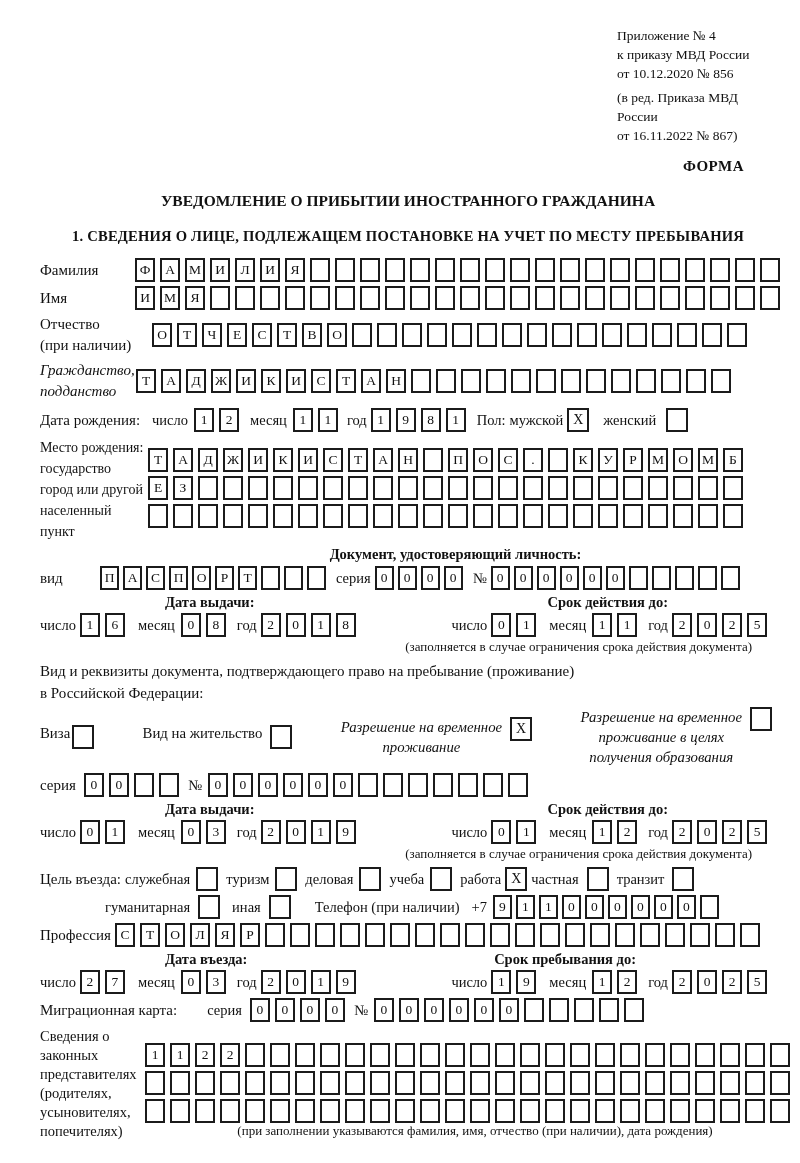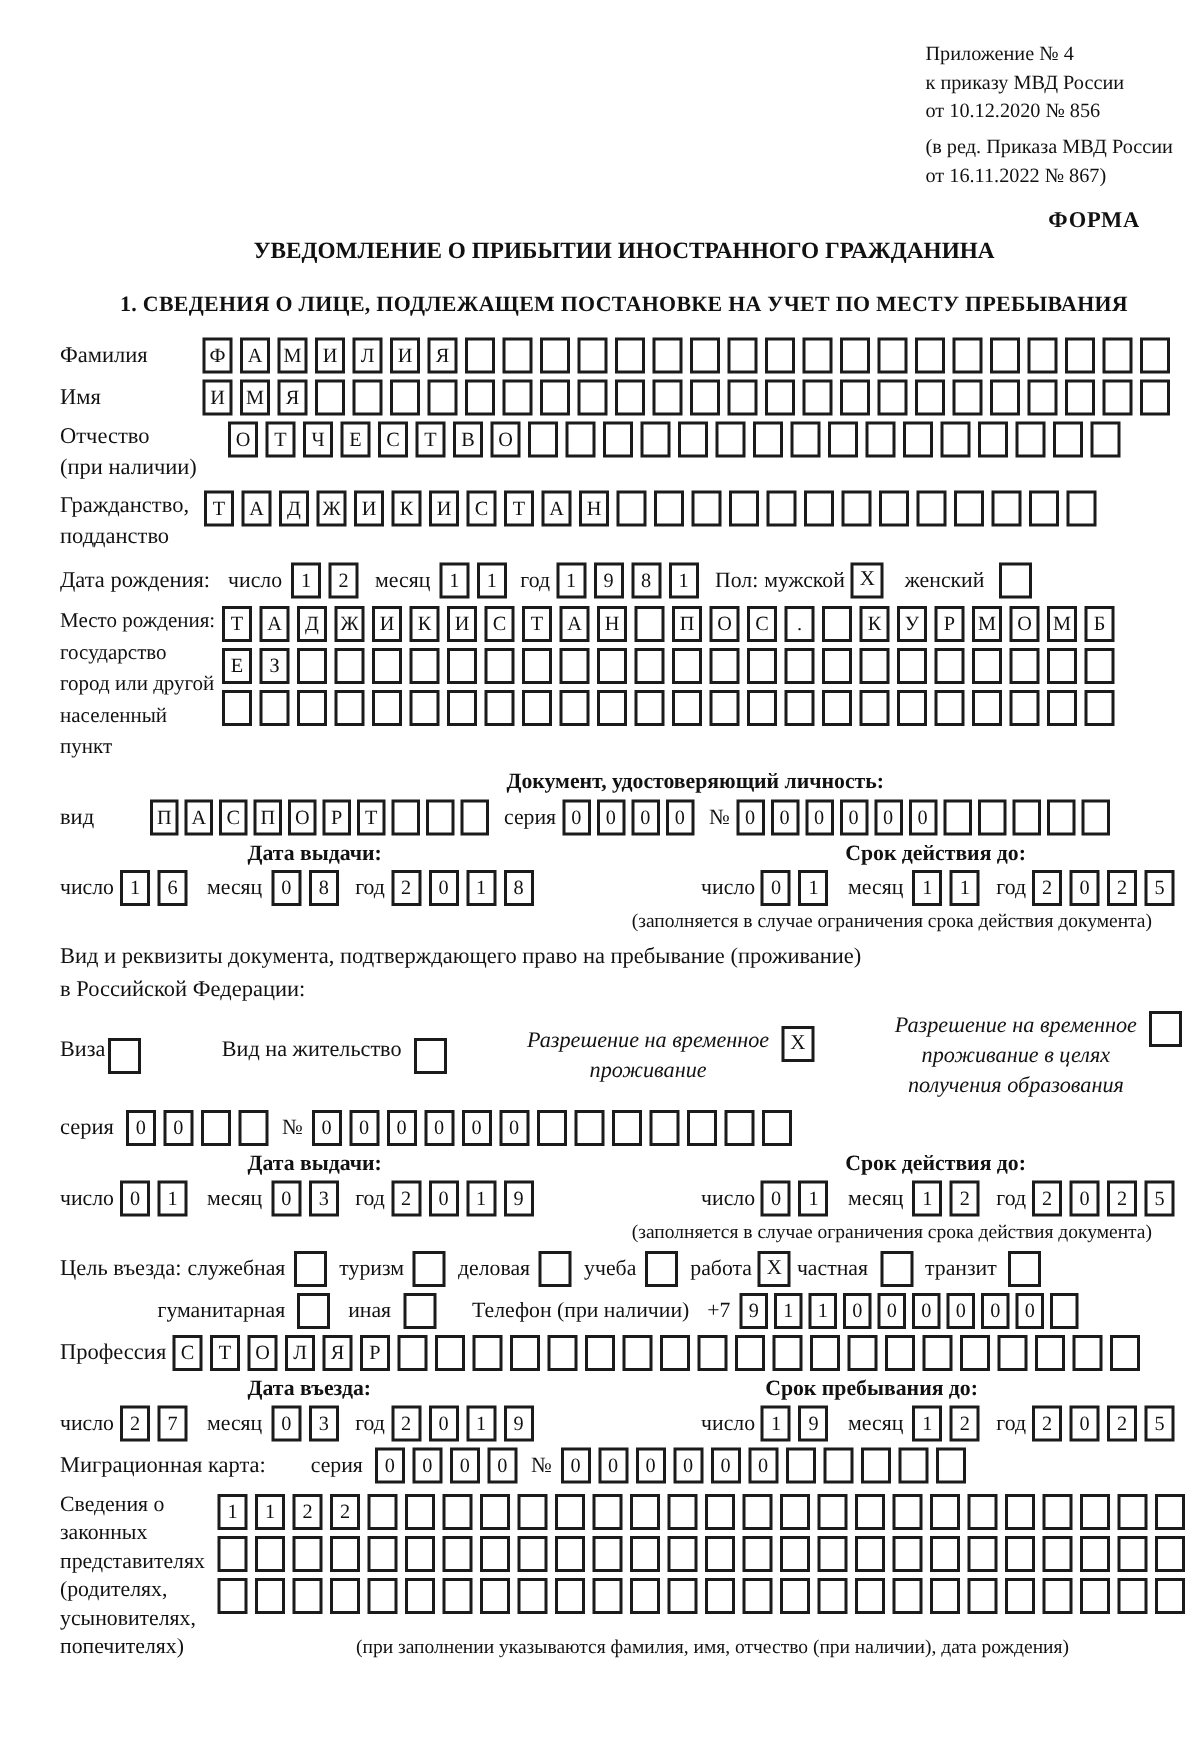--- a/index.html
+++ b/index.html
@@ -1,39 +1,39 @@
 <!DOCTYPE html>
 <html><head>
 <meta charset="utf-8">
 <style>
   html,body{margin:0;padding:0;}
   body{
     width:800px;height:1163px;background:#ffffff;color:#111;
     font-family:"Liberation Serif", serif;
     overflow:hidden;
   }
-  .page{padding:26px 8px 0 40px;box-sizing:border-box;width:800px;}
+  .page{padding:26px 24px 0 40px;box-sizing:border-box;width:800px;}
   
   .ref{margin-left:577px;font-size:13.5px;line-height:19px;}
   .ref-ed{margin-top:5px;}
   .forma{margin-top:13px;text-align:right;padding-right:32px;font-weight:bold;font-size:15px;letter-spacing:.5px;font-family:Liberation Serif, serif;}
   
-  .title{text-align:center;font-weight:bold;font-size:15.5px;line-height:23px;}
+  .title{margin-top:14px;text-align:center;font-weight:bold;font-size:15.5px;line-height:23px;}
   .t-underline{display:inline-block;width:62px;height:13px;border-bottom:2.4px solid #3a3a3a;margin-left:12px;}
   .sec-heading{margin-top:16px;text-align:center;font-weight:bold;font-size:14.6px;letter-spacing:.2px;}
   .formbody{margin-top:13px;}
   
   .frow{display:flex;align-items:center;margin-bottom:4px;}
-  .frow.top{align-items:flex-start;}
+  .frow.top{align-items:center;}
   .lbl{font-size:15px;flex:none;}
   .sub{font-size:14.5px;flex:none;white-space:nowrap;}
   .lbl-block div{line-height:21px;font-size:15px;}
   .w-surname{width:95px;}
   .w-patronymic{width:112px;}
-  .w-citizenship{width:96px;}
+  .w-citizenship{width:96px;font-style:italic;}
   .w-birthplace{width:108px;font-size:14px;}
   .w-birthplace div{font-size:14px;line-height:21px;}
   .w-vid{width:60px;}
   .w-prof{width:75px;}
   .w-reps{width:105px;}
   .w-reps div{line-height:19px;font-size:14.5px;}
   .cells{display:flex;flex:none;}
   .cell{
     flex:none;box-sizing:border-box;width:20px;height:24px;margin-right:5px;
     border:2px solid #1b1b1b;display:flex;align-items:center;justify-content:center;

